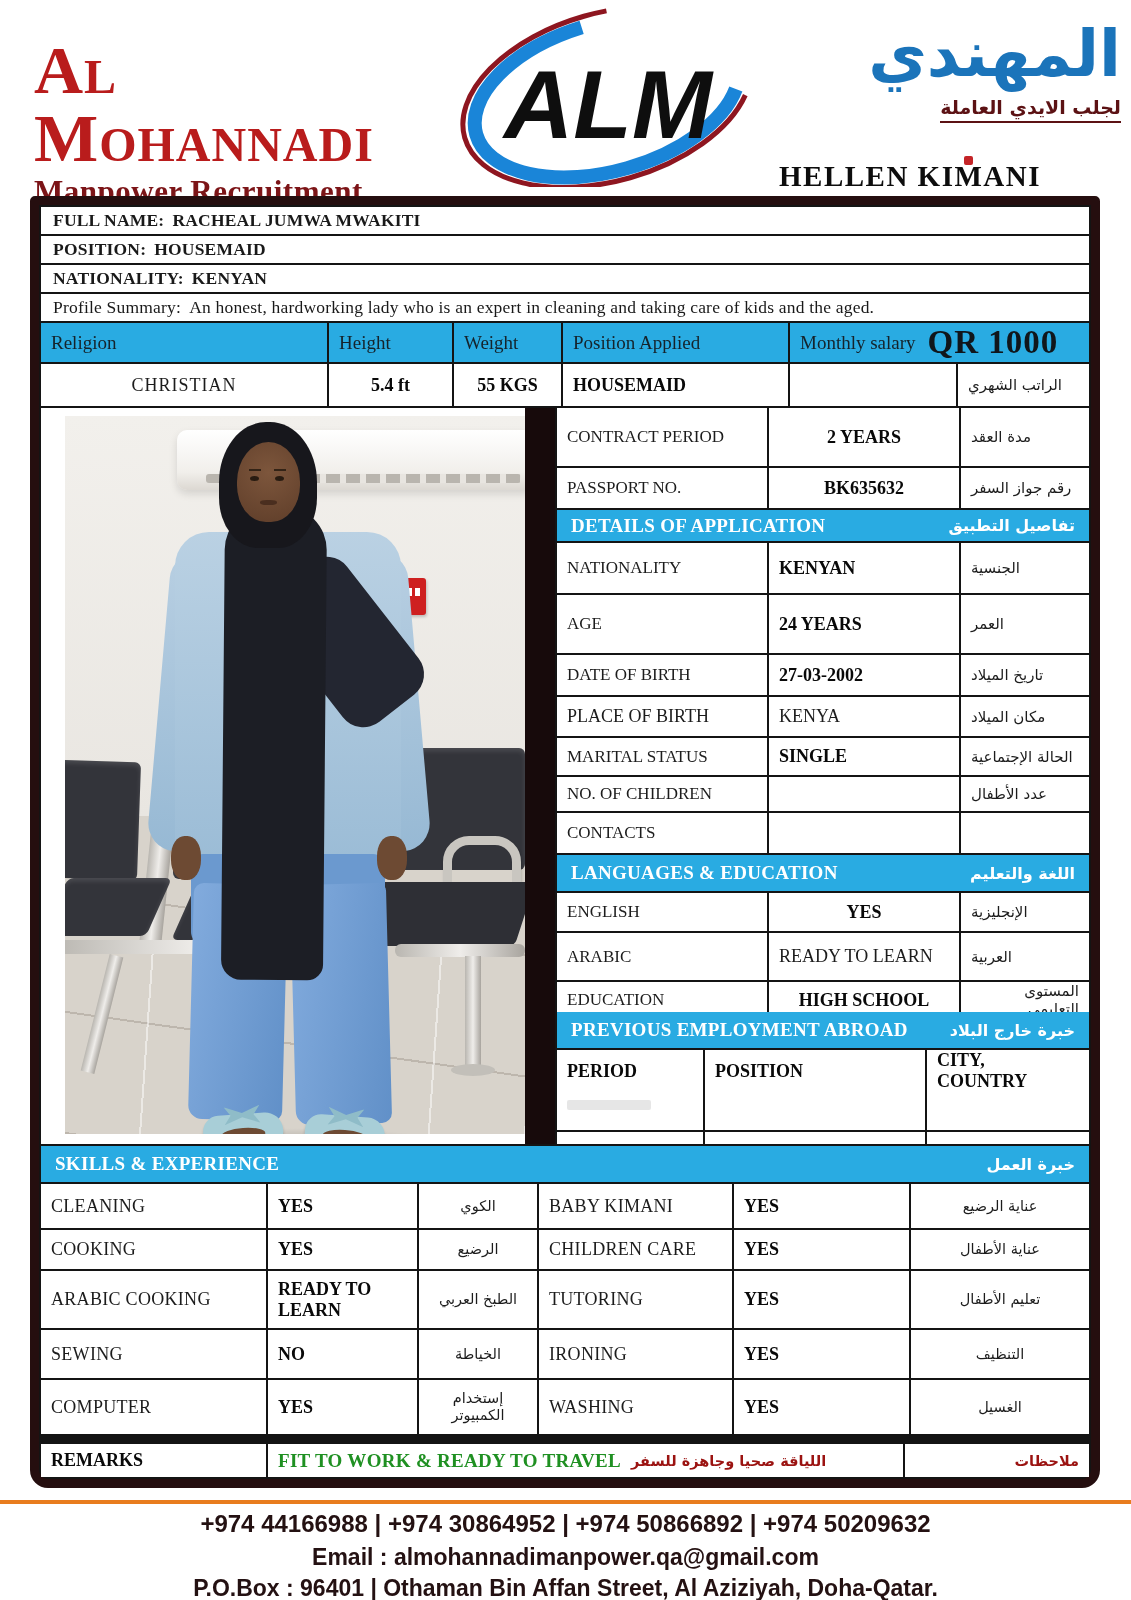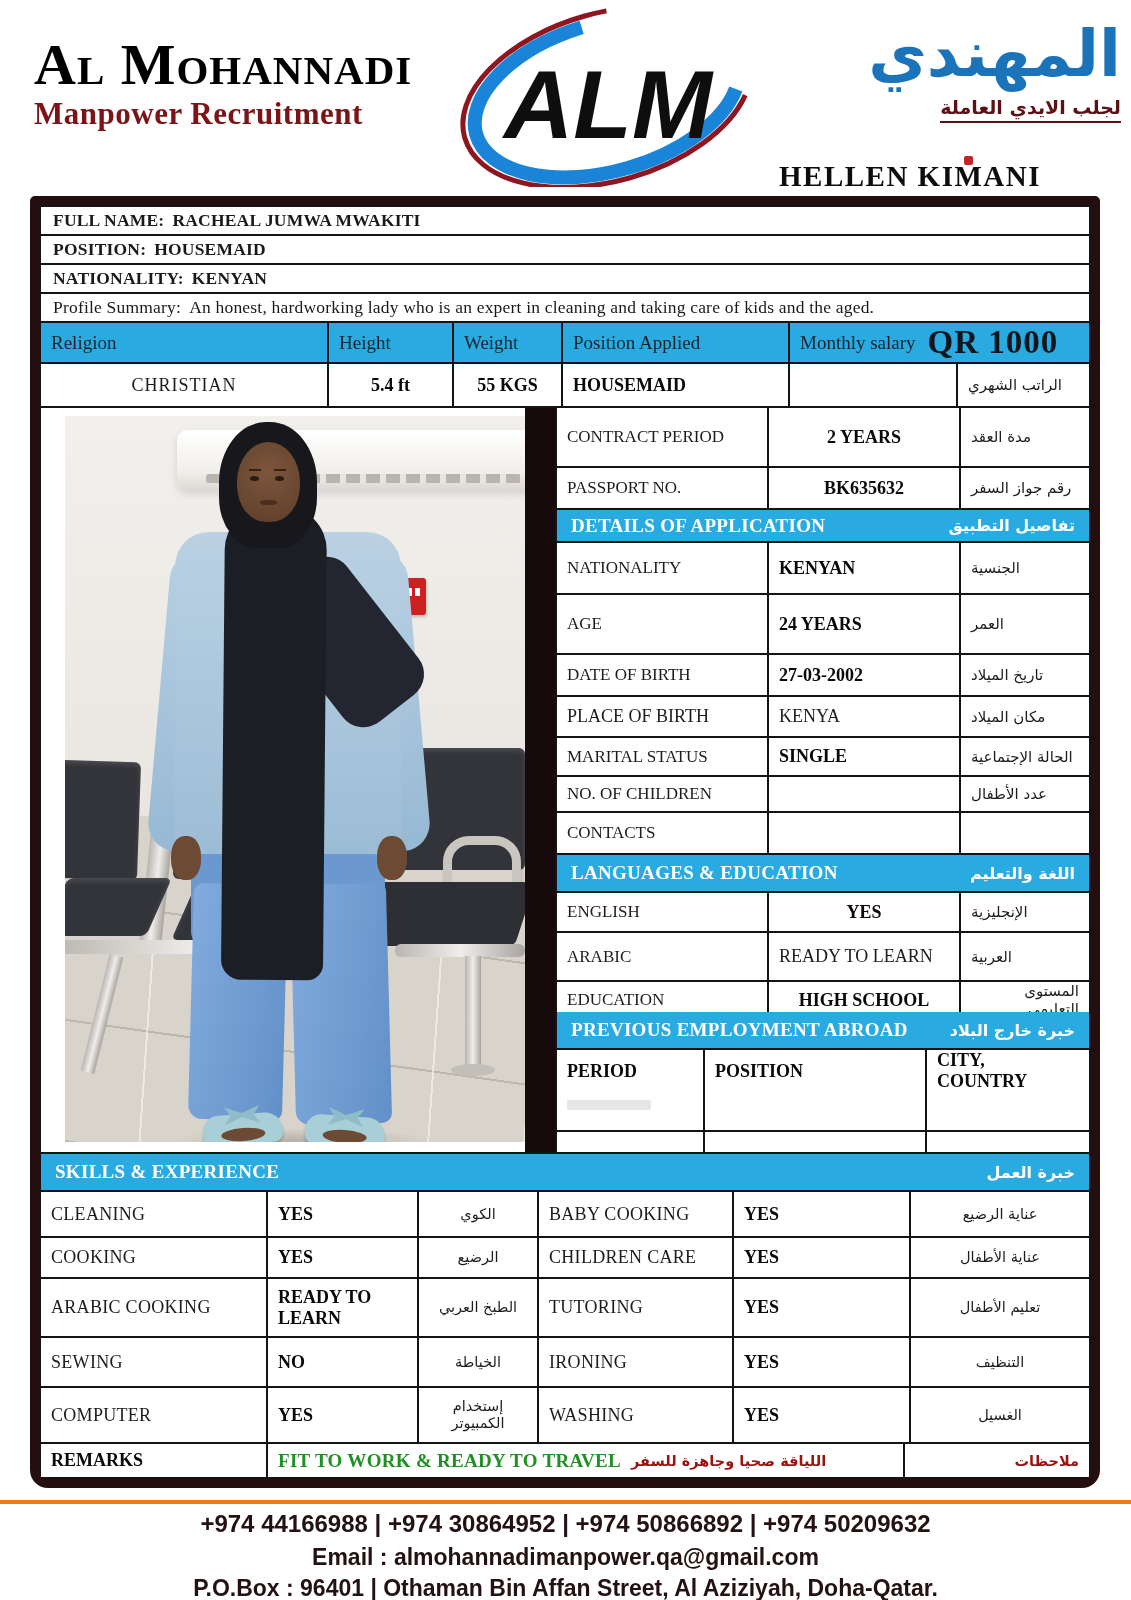--- a/index.html
+++ b/index.html
@@ -4,22 +4,22 @@
 <style>
   * { margin:0; padding:0; box-sizing:border-box; }
   body { background:#888; }
   .page {
     position:relative; width:1131px; height:1600px; margin:0 auto;
     background:#ffffff; overflow:hidden;
     font-family:"Liberation Serif", serif; color:#111;
   }
   
   .brand-left { position:absolute; left:34px; top:36px; width:430px; }
-  .brand-name { font-variant:small-caps; font-weight:bold; font-size:58px; line-height:1;
-                color:#000000; letter-spacing:1px; }
+  .brand-name { font-variant:small-caps; font-weight:bold; font-size:68px; line-height:1;
+                color:#b91c1c; letter-spacing:1px; }
   .brand-sub  { font-weight:bold; font-size:31px; color:#7c1417; margin-top:2px; letter-spacing:.5px; }
   .brand-logo { position:absolute; left:452px; top:2px; width:310px; height:185px; }
   .brand-arabic { position:absolute; right:10px; top:14px; width:380px; text-align:right; }
   .arabic-big { font-family:"DejaVu Sans", sans-serif; direction:rtl; font-weight:bold;
                 font-size:64px; line-height:1.25; color:#1b74ba; }
   .arabic-tag { display:inline-block; font-family:"DejaVu Sans", sans-serif; direction:rtl;
                 font-weight:bold; font-size:19px; color:#5c1214; letter-spacing:2px;
                 border-bottom:2px solid #5c1214; padding-bottom:3px; margin-top:2px; }
   .red-mark { position:absolute; left:964px; top:156px; width:9px; height:9px; background:#c42427; border-radius:2px; }
   .candidate-title { position:absolute; left:740px; top:160px; width:340px; text-align:center;
@@ -55,21 +55,21 @@
   .right-col { display:flex; flex-direction:column; gap:2px; min-height:0; }
   .drow { display:grid; grid-template-columns:210px 190px 1fr; gap:2px; flex:0 0 auto;text-align:right; }
   .erow { display:grid; grid-template-columns:146px 220px 1fr; gap:2px; flex:0 0 auto; }
   .erow.fill { flex:1 1 auto; }
   .drow .c, .erow .c { padding:0 10px; }
   .c.vplain { font-size:18px; }
   .emp-h { font-weight:bold; font-size:18px; color:#090909; }
   .erased { width:84px; height:10px; background:#d9d9d9; opacity:.65; border-radius:2px; margin-top:-12px; }
   
   .srow { grid-template-columns:225px 149px 118px 193px 175px 1fr; }
-  .rrow { grid-template-columns:225px 635px 1fr; height:33px; }
+  .rrow { grid-template-columns:225px 635px 1fr; height:33px;margin-top:8px; }
   .c.sk-lab { font-size:18px; letter-spacing:.3px; }
   .c.sk-ar { justify-content:center; direction:rtl; font-family:"DejaVu Sans", sans-serif; font-size:14.5px; text-align:center; line-height:1.15; }
   .remarks-val { gap:10px; }
   .rem-green { color:#1f9022; font-weight:bold; font-size:19px; letter-spacing:.3px; }
   .rem-ar { color:#9b1311; font-family:"DejaVu Sans", sans-serif; direction:rtl; font-size:14.5px; font-weight:bold; }
   
   .orange-line { position:absolute; left:0; top:1500px; width:1131px; height:4px; background:#e87c1e; }
   .foot { position:absolute; left:0; width:1131px; text-align:center;
           font-family:"Liberation Sans", sans-serif; font-weight:bold; color:#241112; }
   .foot.phones { top:1510px; font-size:24px; }
@@ -373,21 +373,21 @@
 
     <div class="sec-head" style="height:36px">
       <span class="en">SKILLS &amp; EXPERIENCE</span>
       <span class="ar2">خبرة العمل</span>
     </div>
 
     <div class="grid srow" style="height:44px">
       <div class="c sk-lab">CLEANING</div>
       <div class="c bold">YES</div>
       <div class="c sk-ar">الكوي</div>
-      <div class="c sk-lab">BABY COOKING</div>
+      <div class="c sk-lab">BABY KIMANI</div>
       <div class="c bold">YES</div>
       <div class="c sk-ar">عناية الرضيع</div>
     </div>
     <div class="grid srow" style="height:39px">
       <div class="c sk-lab">COOKING</div>
       <div class="c bold">YES</div>
       <div class="c sk-ar">الرضيع</div>
       <div class="c sk-lab">CHILDREN CARE</div>
       <div class="c bold">YES</div>
       <div class="c sk-ar">عناية الأطفال</div>

